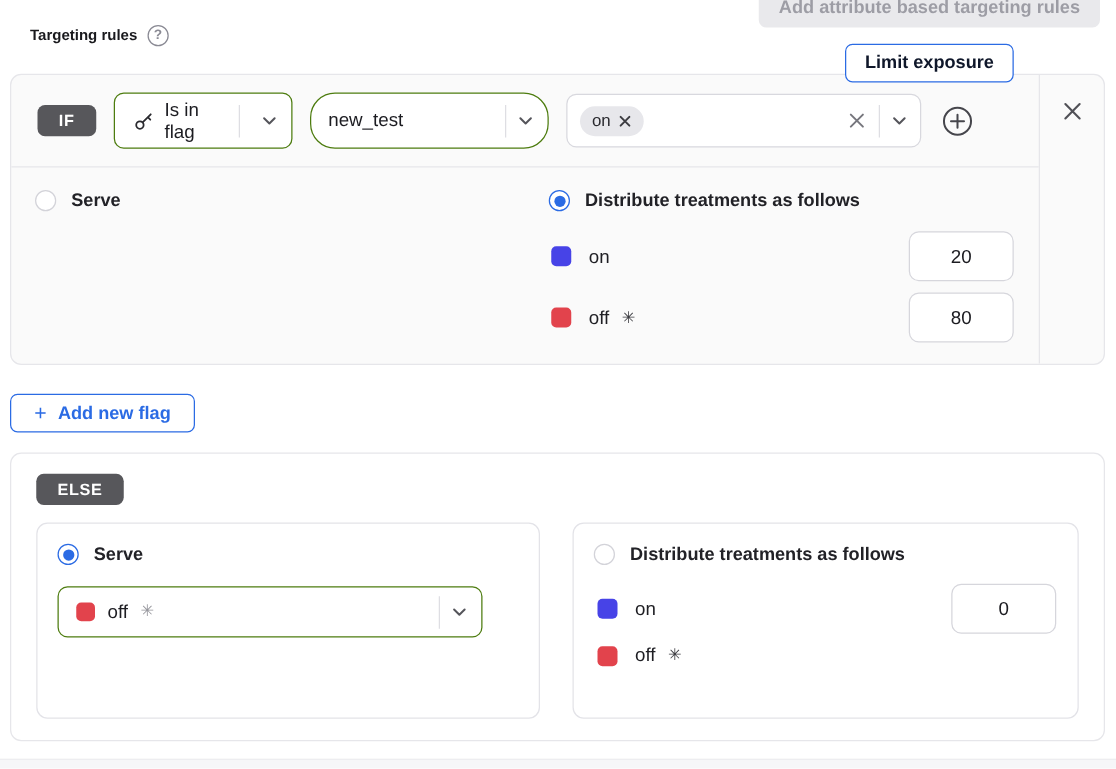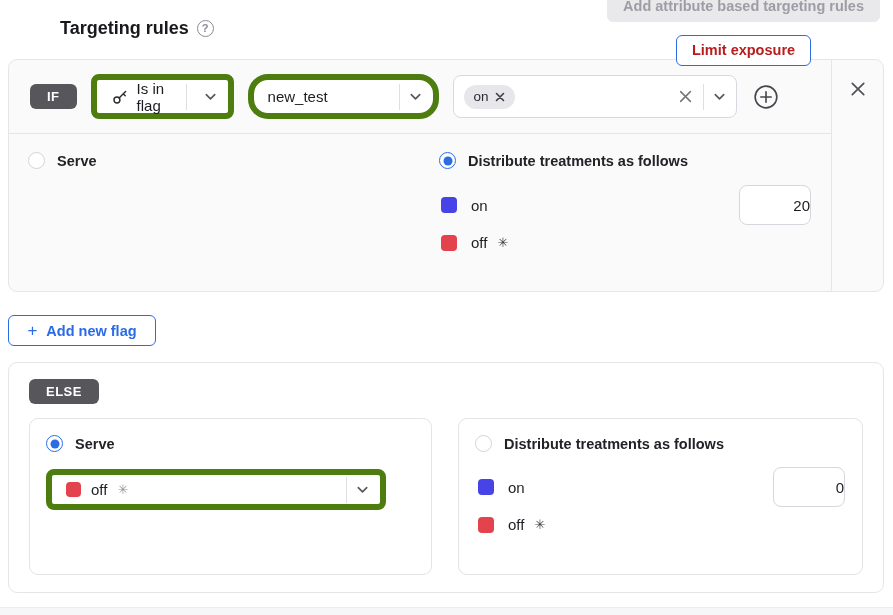--- a/index.html
+++ b/index.html
@@ -4,37 +4,37 @@
 <style>
   * { margin:0; padding:0; box-sizing:border-box; }
   html,body { width:893px; height:615px; background:#ffffff; overflow:hidden;
     font-family:"Liberation Sans", sans-serif; color:#1c1c21; position:relative; }
 
   .content { padding:10px 9px 0 8px; }
 
   
   .hdr { display:flex; align-items:center; justify-content:space-between; padding:2px 4px 0 16px; height:34px; }
   .hdr-left { display:flex; align-items:center; gap:8px; }
-  .page-title { font-size:18px; font-weight:700; color:#19191d;margin-left:36px; }
+  .page-title { font-size:12px; font-weight:700; color:#19191d; }
   .help-ic { width:17px; height:17px; border:1.4px solid #8a8a94; border-radius:50%;
     color:#8a8a94; font-size:11px; font-weight:700; display:flex; align-items:center; justify-content:center; }
   .hdr-right { display:flex; align-items:center; gap:13px;flex-direction:column; }
   .btn { border-radius:6px; font-size:14.5px; font-weight:600; height:31px; display:flex;
     align-items:center; justify-content:center; padding:0 15px; cursor:pointer; white-space:nowrap; }
   .btn-disabled { background:#e9e9ec; color:#9d9da5; border:1px solid #e9e9ec; }
-  .btn-outline { background:#fff; color:#b91c1c; border:1.5px solid #2b6be4; }
+  .btn-outline { background:#fff; color:#0f172a; border:1.5px solid #2b6be4; }
 
   
   .rule-card { margin-top:15px; width:876px; height:233px; background:#fafafa;
     border:1px solid #e6e6ea; border-radius:9px; display:flex; overflow:hidden; }
   .rule-main { flex:1; display:flex; flex-direction:column; }
   .rule-top { display:flex; align-items:center; gap:14px; padding:14px 0 14px 21px; }
   .badge { background:#57575b; color:#fff; font-size:13px; font-weight:700; letter-spacing:.5px;
     border-radius:6px; padding:6px 17px; line-height:1; }
-  .select { background:#fff; border:6px solid #4d7c0f; border-radius:8px; height:45px;
+  .select { background:#fff; border:1px solid #4d7c0f; border-radius:8px; height:45px;
     display:flex; align-items:center; padding:0 10px 0 14px; cursor:pointer; }
   .select .val { font-size:15px; color:#1c1c21; }
   .vdiv { width:1px; height:26px; background:#dedee3; margin:0 8px 0 auto; }
   .sel-matcher { width:143px; gap:8px; }
   .sel-flag { width:191px;border-radius:20px; }
   .tagbox { background:#fff; border:1px solid #d8d8de; border-radius:8px; height:43px; width:284px;
     display:flex; align-items:center; padding:0 9px 0 10px; cursor:text; }
   .tag { background:#e7e7eb; border-radius:12px; height:24px; display:flex; align-items:center;
     gap:6px; padding:0 10px; font-size:13.5px; color:#2a2a2f; cursor:default; }
   .tag svg { display:block; }
@@ -54,22 +54,22 @@
   .radio-label { font-size:14.5px; font-weight:700; color:#222227; }
 
   .t-row { display:flex; align-items:center; margin-top:9px; padding-left:2px; }
   .t-row.first { margin-top:16px; }
   .swatch { width:16px; height:16px; border-radius:4px; flex:none; }
   .sw-on { background:#4743e7; }
   .sw-off { background:#e2434c; }
   .t-name { font-size:15px; color:#1e1e23; margin-left:14px; }
   .ast { font-family:"DejaVu Sans", sans-serif; font-size:13px; color:#3c3c41; margin-left:10px; }
   .ast.dim { color:#96969c; }
-  .pct-input { margin-left:auto; width:72px; height:40px; border:1px solid #d6d6dc; border-radius:8px;
-    background:#fff; text-align:right; font-size:15px; color:#1c1c21;
+  .pct-input { margin-left:auto; width:84px; height:40px; border:1px solid #d6d6dc; border-radius:8px;
+    background:#fff; text-align:center; font-size:15px; color:#1c1c21;
     font-family:"Liberation Sans", sans-serif; outline:none; }
 
   .rule-side { width:52px; border-left:1px solid #e6e6ea; display:flex; justify-content:center;
     align-items:flex-start; padding-top:19px; }
 
   
   .add-rule { margin-top:23px; margin-left:0; width:148px; height:31px; background:#fff;
     border:1.5px solid #2b6be4; border-radius:6px; color:#2b6be4; font-size:14.5px; font-weight:600;
     display:flex; align-items:center; justify-content:center; gap:9px; cursor:pointer; }
   .plus-glyph { font-size:17px; font-weight:400; line-height:1; margin-top:-1px; }
@@ -179,20 +179,21 @@
           </div>
           <div class="t-row first">
             <span class="swatch sw-on"></span>
             <span class="t-name">on</span>
             <input class="pct-input" value="20" style="">
           </div>
           <div class="t-row">
             <span class="swatch sw-off"></span>
             <span class="t-name">off</span>
             <span class="ast">✳</span>
+            <input class="pct-input" value="80" style="">
           </div>
         </div>
       </div>
     </div>
 
     <div class="rule-side">
       <span class="icon-btn">
         <svg width="16" height="16" viewBox="0 0 14 14">
             <path d="M2 2l10 10M12 2L2 12" stroke="#515157" stroke-width="1.5" stroke-linecap="round"></path>
           </svg>

